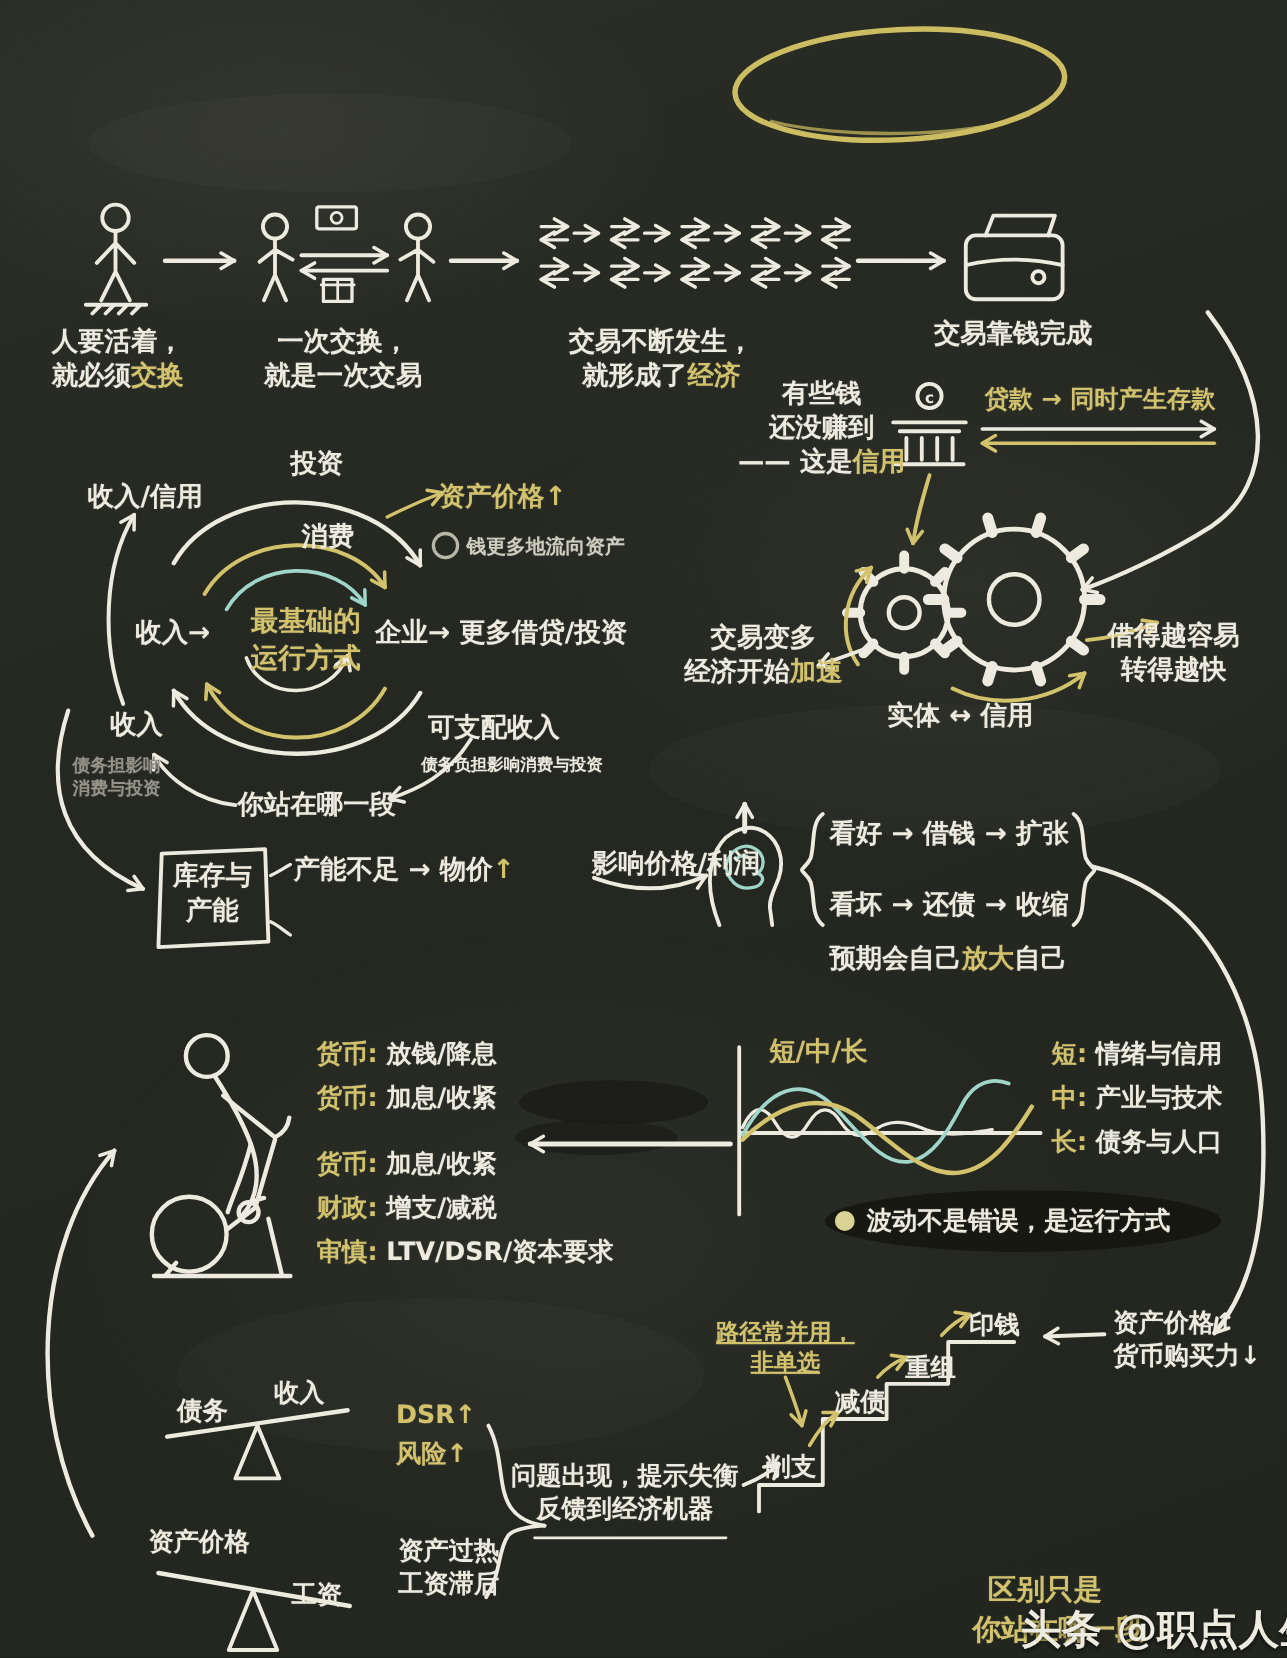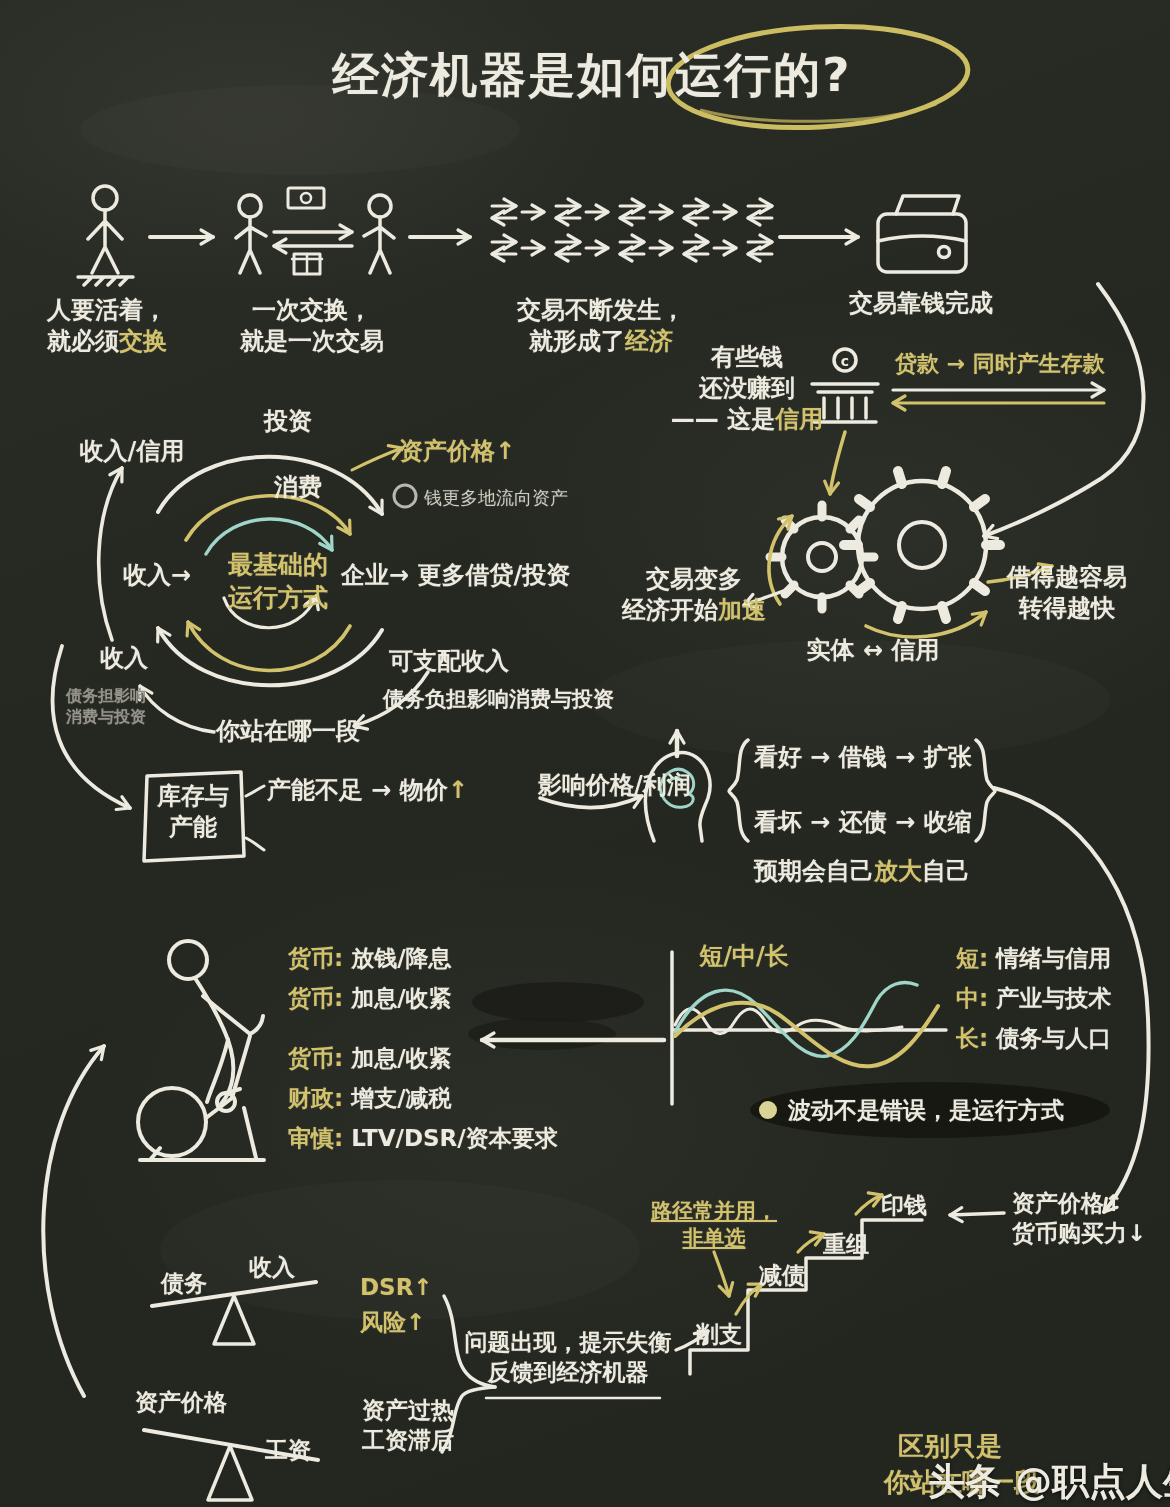--- a/index.html
+++ b/index.html
@@ -19,22 +19,22 @@
   .dim { color:#96948a; }
   .soft { color:#cfccc0; }
   .f47 { font-size:47px; letter-spacing:2px; font-weight:800; }
   .f28 { font-size:37px;margin-top:12px; }
   .f26 { font-size:26px; }
   .f25 { font-size:25px; }
   .f24 { font-size:24px; }
   .f23 { font-size:23px; }
   .f22 { font-size:22px; }
   .f21 { font-size:21px;text-decoration:underline; }
-  .f18 { font-size:18px; font-weight:400;text-align:center; }
-  .f17 { font-size:21px; font-weight:600; }
+  .f18 { font-size:18px; font-weight:700;text-align:center; }
+  .f17 { font-size:15px; font-weight:600; }
   .f16 { font-size:16px; font-weight:600; }
   .wm { z-index:6; text-shadow:0 1px 4px rgba(0,0,0,.65); }
 </style>
 </head>
 <body>
 
 <div class="stage">
 
   <svg class="art" width="1170" height="1507" viewBox="0 0 1170 1507">
     <defs>
@@ -220,21 +220,20 @@
 
     <g fill="none" stroke="#edeadf" stroke-linecap="round">
       <path d="M444,1296 C458,1322 452,1352 464,1370 C470,1379 481,1385 495,1387" stroke-width="3.5"></path>
       <path d="M442,1452 C456,1430 452,1410 462,1396 C467,1390 479,1388 495,1387" stroke-width="3.5"></path>
       <path d="M486,1398 L660,1398" stroke-width="2.5"></path>
       <path d="M676,1350 C692,1344 700,1338 708,1331" stroke-width="3.4" marker-end="url(#aw)"></path>
       <path d="M84,1396 C24,1288 30,1130 104,1046" stroke-width="4" marker-end="url(#aw)"></path>
     </g>
   </svg>
 
-  <div class="t f47 ctr" style="left:592px;top:44px">经济机器是如何运行的?</div>
 
   <div class="t f24 ctr" style="left:107px;top:295px">
     <div><span>人要活着，</span></div>
     <div><span>就必须</span><span class="y">交换</span></div>
   </div>
   <div class="t f24 ctr" style="left:312px;top:295px">
     <div><span>一次交换，</span></div>
     <div><span>就是一次交易</span></div>
   </div>
   <div class="t f24 ctr" style="left:601px;top:295px">

